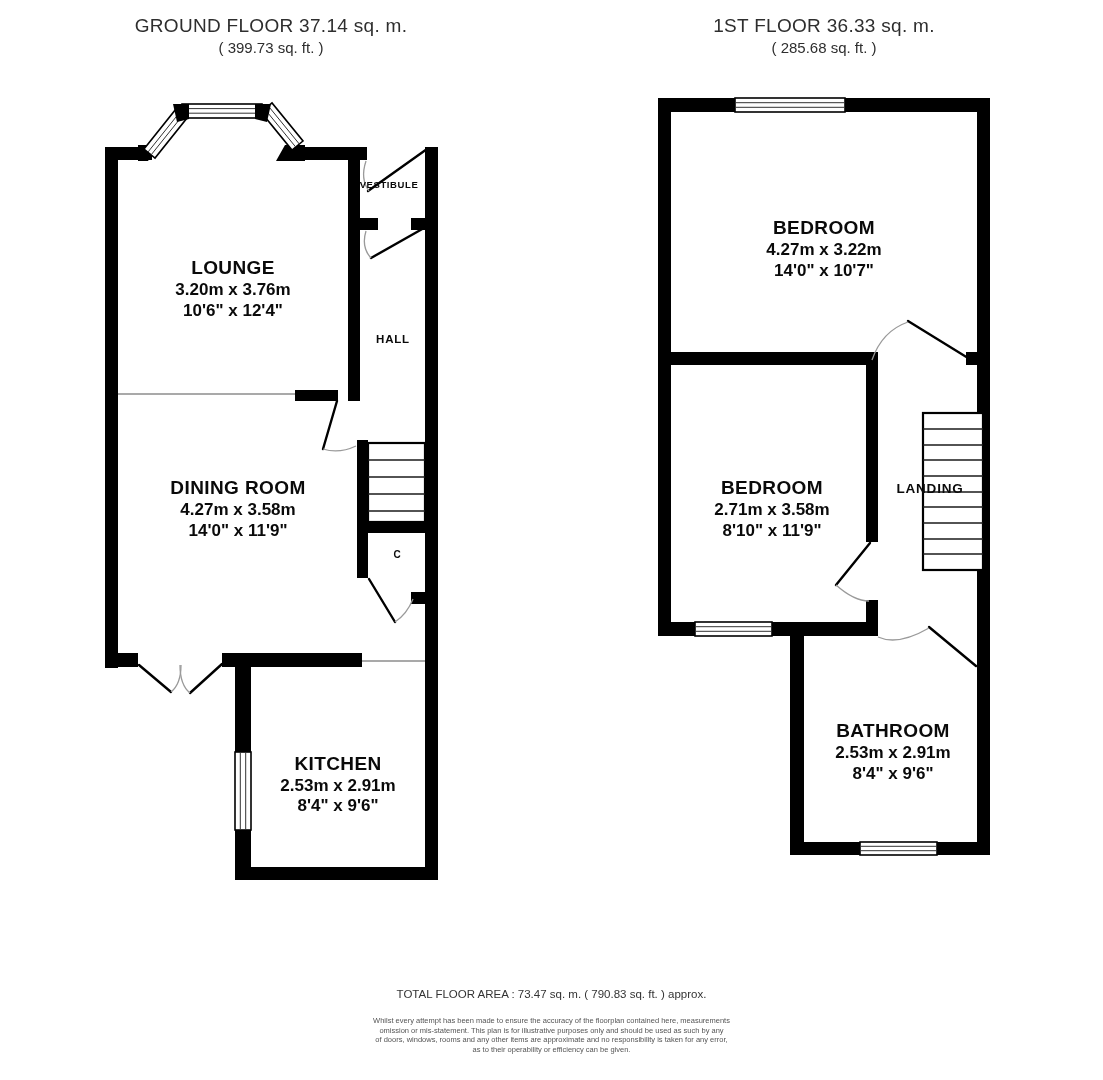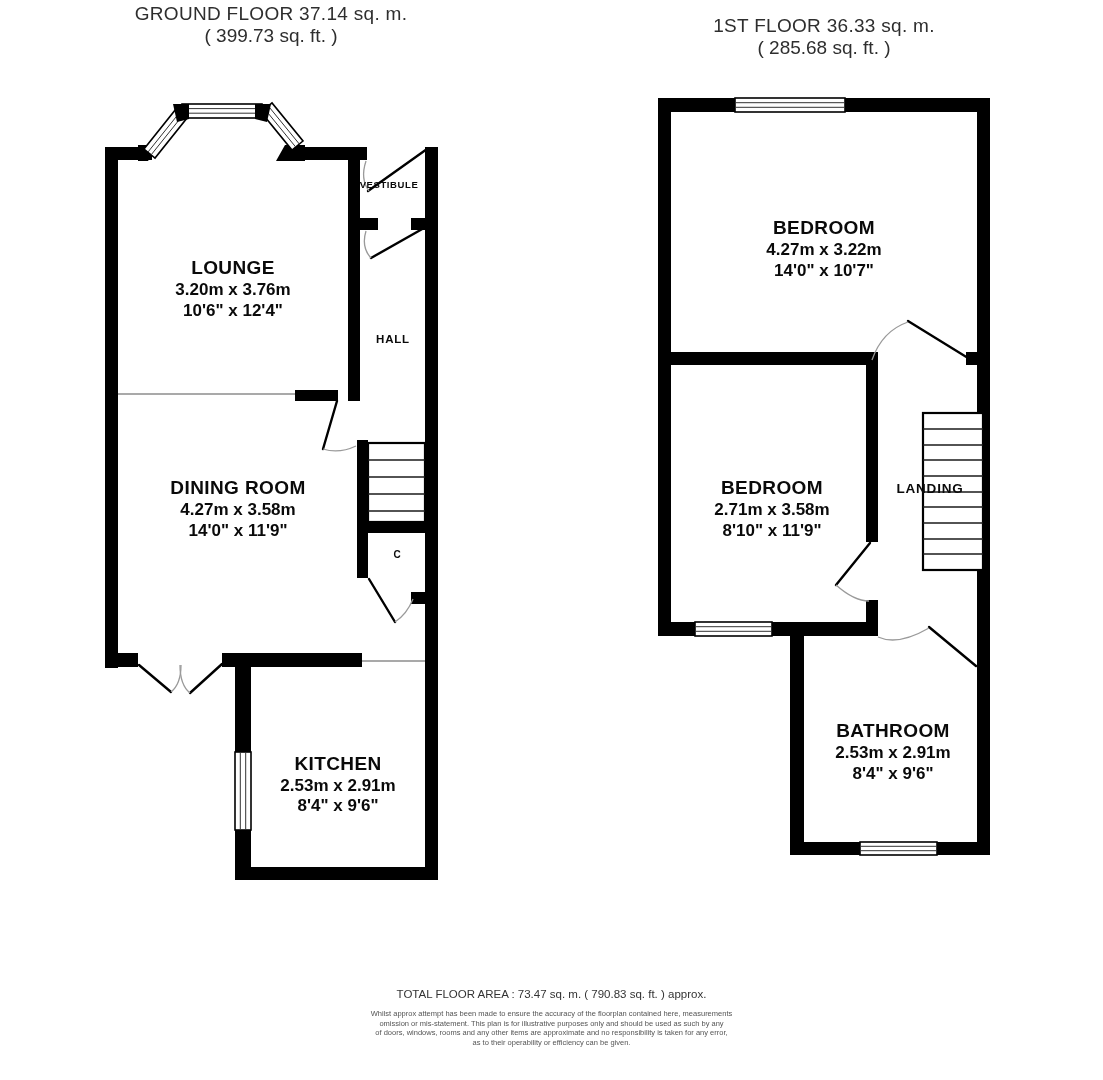--- a/index.html
+++ b/index.html
@@ -1,46 +1,46 @@
 <!DOCTYPE html>
 <html><head>
 <meta charset="utf-8">
 <style>
   html,body{margin:0;padding:0;background:#ffffff;}
   .canvas{position:relative;width:1103px;height:1080px;background:#ffffff;
           font-family:"Liberation Sans", sans-serif;overflow:hidden;}
   .floor-title{position:absolute;text-align:center;color:#2e2e2e;}
   .floor-title .t1{font-size:19px;line-height:23px;letter-spacing:0.3px;}
-  .floor-title .t2{font-size:19px;line-height:21px;}
+  .floor-title .t2{font-size:15px;line-height:21px;}
   #plan-svg{position:absolute;left:0;top:0;}
   .w{fill:#000000;}
   .win{fill:#ffffff;stroke:#000000;stroke-width:1.6;}
   .wl{stroke:#333333;stroke-width:1;}
   .leaf{stroke:#000000;stroke-width:2.4;stroke-linecap:round;}
   .arc{stroke:#9a9a9a;stroke-width:1.3;fill:none;}
   .thin{stroke:#8c8c8c;stroke-width:1.4;}
   .stairbox{fill:#ffffff;stroke:#000000;stroke-width:2.2;}
   .tread{stroke:#1a1a1a;stroke-width:1.6;}
   text{font-family:"Liberation Sans", sans-serif;fill:#0a0a0a;}
   .room{font-size:19px;font-weight:bold;text-anchor:middle;letter-spacing:0.4px;}
   .dim{font-size:17px;font-weight:bold;text-anchor:middle;}
   .lbl-vestibule{font-size:9.5px;font-weight:bold;text-anchor:middle;letter-spacing:0.6px;}
   .lbl-hall{font-size:11.5px;font-weight:bold;text-anchor:middle;letter-spacing:0.8px;}
   .lbl-landing{font-size:13.5px;font-weight:bold;text-anchor:middle;letter-spacing:0.8px;}
   .lbl-c{font-size:10px;font-weight:bold;text-anchor:middle;}
   .footer{position:absolute;left:0;right:0;top:988px;text-align:center;}
-  .footer .total{font-size:11.5px;color:#333333;margin-bottom:9px;}
+  .footer .total{font-size:11.5px;color:#333333;margin-bottom:16px;}
   .footer .disc{font-size:7.5px;line-height:9.6px;color:#555555;}
 </style>
 </head>
 <body>
 
 <div class="canvas">
 
-  <div class="floor-title" style="left:105px;top:2px;width:332px;">
+  <div class="floor-title" style="left:105px;top:14px;width:332px;">
     <div class="t1">GROUND FLOOR 37.14 sq. m.</div>
     <div class="t2">( 399.73 sq. ft. )</div>
   </div>
 
   <div class="floor-title" style="left:658px;top:14px;width:332px;">
     <div class="t1">1ST FLOOR 36.33 sq. m.</div>
     <div class="t2">( 285.68 sq. ft. )</div>
   </div>
 
   <svg id="plan-svg" width="1103" height="1080" viewBox="0 0 1103 1080">
@@ -207,20 +207,20 @@
 
       <text class="room" x="893" y="737">BATHROOM</text>
       <text class="dim" x="893" y="758">2.53m x 2.91m</text>
       <text class="dim" x="893" y="779">8'4" x 9'6"</text>
     </g>
   </svg>
 
   <div class="footer">
     <div class="total">TOTAL FLOOR AREA : 73.47 sq. m. ( 790.83 sq. ft. ) approx.</div>
     <div class="disc">
-      <div>Whilst approx attempt has been made to ensure the accuracy of the floorplan contained here, measurements</div>
+      <div>Whilst every attempt has been made to ensure the accuracy of the floorplan contained here, measurements</div>
       <div>omission or mis-statement. This plan is for illustrative purposes only and should be used as such by any</div>
       <div>of doors, windows, rooms and any other items are approximate and no responsibility is taken for any error,</div>
       <div>as to their operability or efficiency can be given.</div>
     </div>
   </div>
 
 </div>
 
 </body></html>

